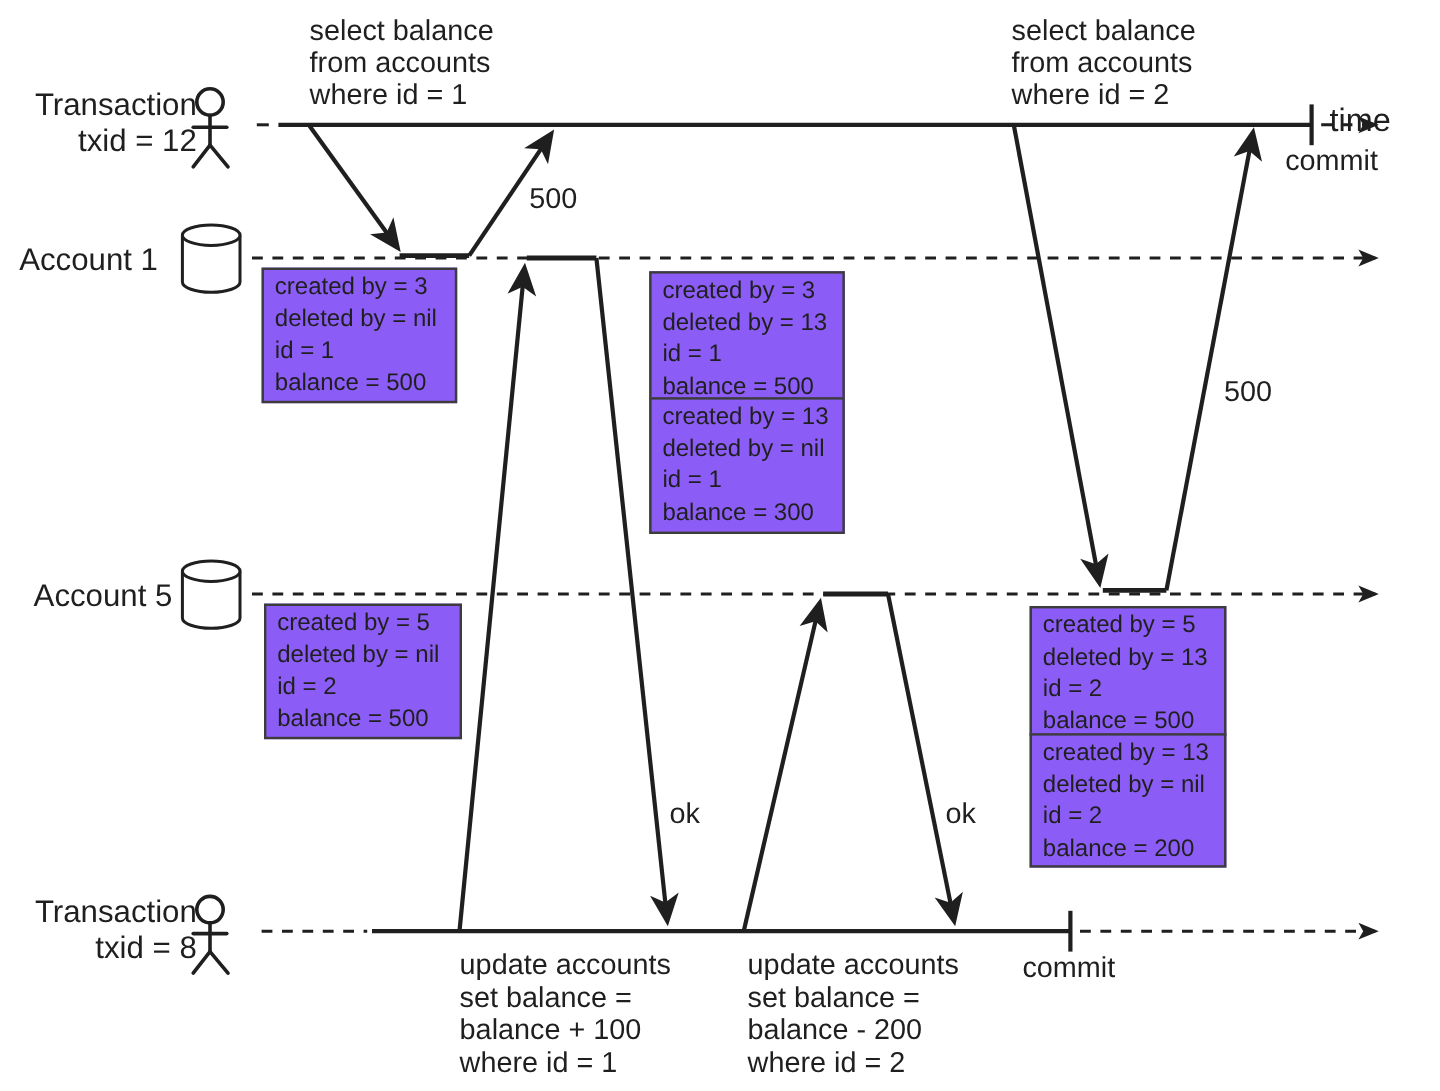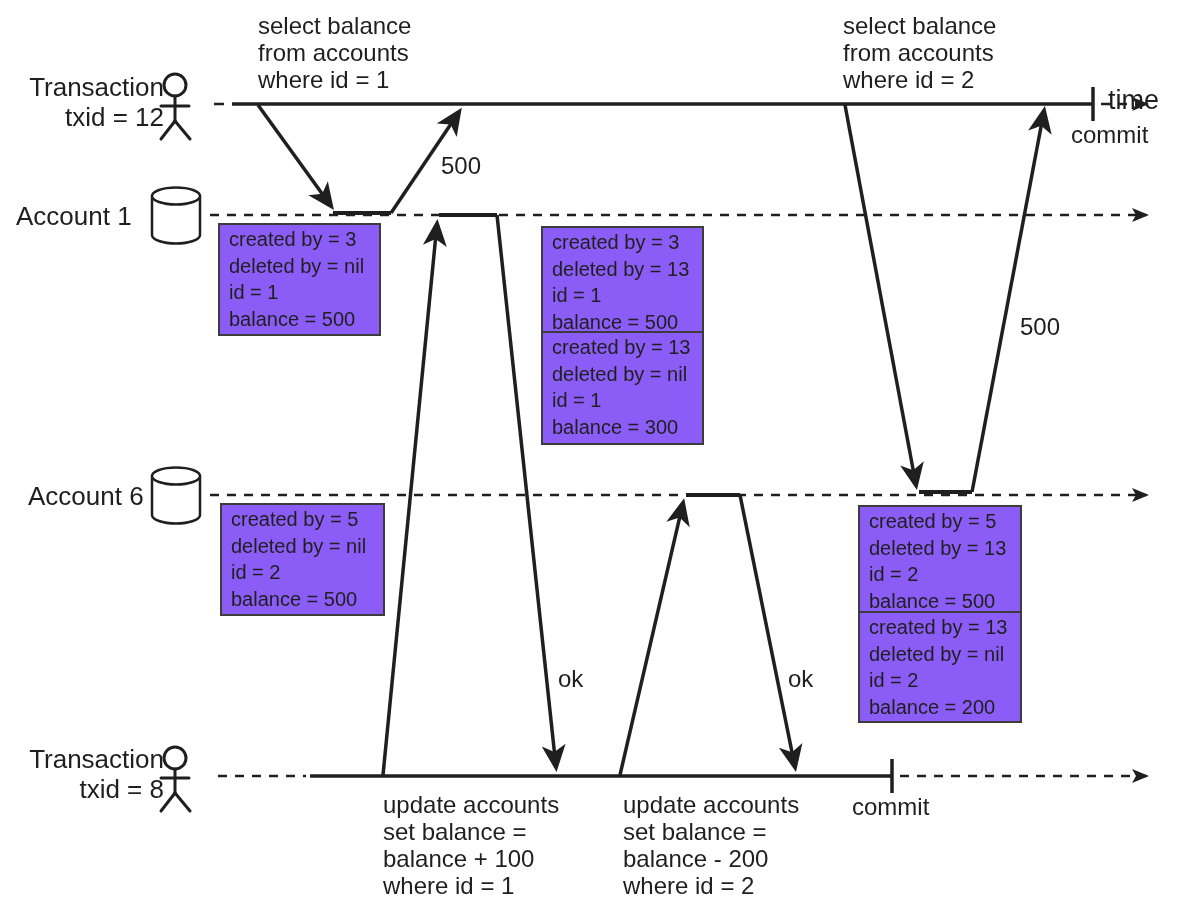--- a/index.html
+++ b/index.html
@@ -106,21 +106,21 @@
     </g>
   </svg>
 
   <div class="label big center" style="left:22px; top:72px; width:142px;">
     <div>Transaction</div>
     <div>txid = 12</div>
   </div>
 
   <div class="label big" style="left:16px; top:201px;">Account 1</div>
 
-  <div class="label big" style="left:28px; top:481px;">Account 6</div>
+  <div class="label big" style="left:28px; top:481px;">Account 5</div>
 
   <div class="label big center" style="left:22px; top:744px; width:142px;">
     <div>Transaction</div>
     <div>txid = 8</div>
   </div>
 
   <div class="label" style="left:1108px; top:65px; font-size:27px;margin-top:20px;">time</div>
 
   <div class="label ann" style="left:1071px; top:121px;">commit</div>
   <div class="label ann" style="left:852px; top:793px;">commit</div>

